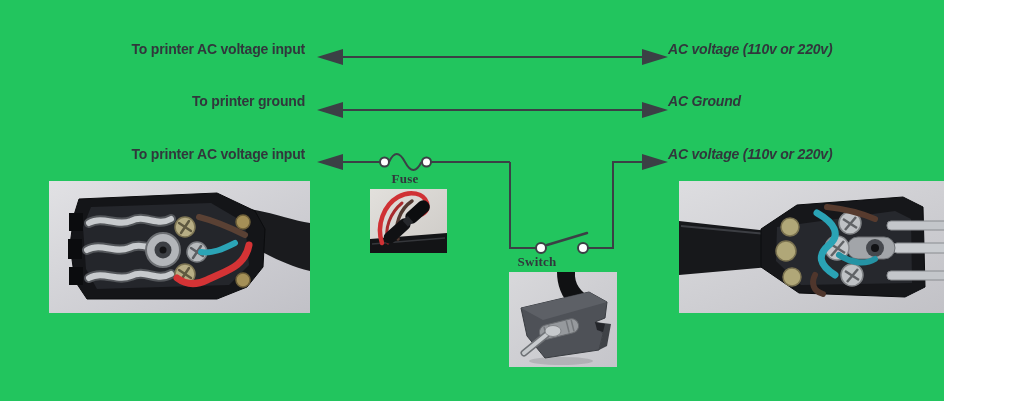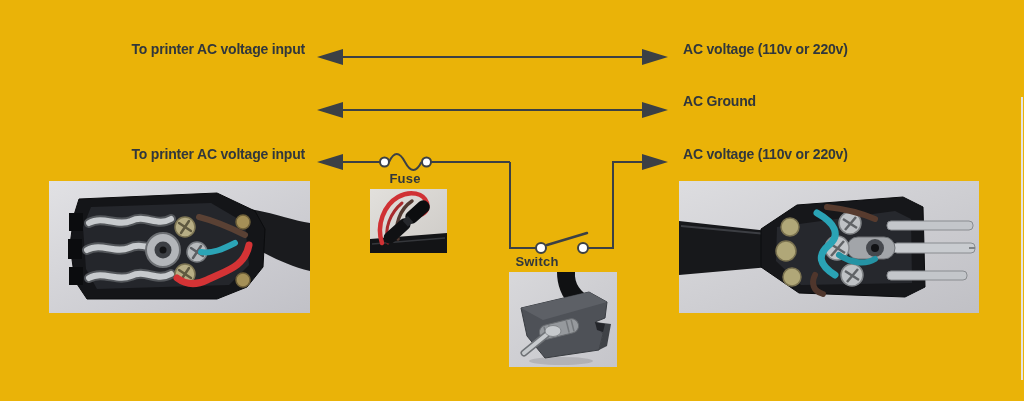--- a/index.html
+++ b/index.html
@@ -1,27 +1,27 @@
 <!DOCTYPE html>
 <html style="--line-color: #3b4045; --text-color: #31373c;"><head>
 <meta charset="utf-8">
 <style>
   html,body{margin:0;padding:0;}
   body{font-family:"Liberation Sans",sans-serif;background:#fff;}
-  .canvas{position:relative;width:1024px;height:401px;background:#eab308;overflow:hidden;}
+  .canvas{position:relative;width:944px;height:401px;background:#22c55e;overflow:hidden;}
   .schematic{position:absolute;left:0;top:0;}
   .sline{stroke:var(--line-color,#3b4045);stroke-width:2;fill:none;}
   .slever{stroke:var(--line-color,#3b4045);stroke-width:2.5;fill:none;stroke-linecap:round;}
   .sfill{fill:var(--line-color,#3b4045);}
   .snode{fill:#ffffff;stroke:var(--line-color,#3b4045);stroke-width:2;}
   .lbl{position:absolute;font-weight:bold;font-size:14px;line-height:17px;
        color:var(--text-color,#31373c);white-space:nowrap;letter-spacing:-0.2px;}
   .lbl.left{left:0;width:305px;text-align:right;}
-  .lbl.right{left:683px;}
-  .lbl.small{font-size:13px;line-height:15px;text-align:center;letter-spacing:0.2px;}
+  .lbl.right{left:668px;font-style:italic;}
+  .lbl.small{font-size:13px;line-height:15px;text-align:center;letter-spacing:0.2px;font-family:Liberation Serif, serif;}
   .photo{position:absolute;display:block;}
   .edge-line{position:absolute;left:1021px;top:97px;width:2px;height:283px;background:#e4e4e6;}
 </style>
 </head>
 <body style="background: rgb(255, 255, 255);">
 
 <div class="canvas">
 
   <svg class="schematic" width="1024" height="401" viewBox="0 0 1024 401">
     <g>
@@ -49,20 +49,21 @@
         <line class="slever" x1="547" y1="245" x2="587" y2="233"></line>
         <circle class="snode" cx="583" cy="248" r="5"></circle>
       </g>
       <polyline class="sline" points="588,248 613,248 613,162 643,162"></polyline>
       <polygon class="sfill" points="668,162 642,154 642,170"></polygon>
     </g>
   </svg>
 
   <div class="lbl left" style="top:41px">To printer AC voltage input</div>
   <div class="lbl right" style="top:41px">AC voltage (110v or 220v)</div>
+  <div class="lbl left" style="top:93px">To printer ground</div>
   <div class="lbl right" style="top:93px">AC Ground</div>
   <div class="lbl left" style="top:146px">To printer AC voltage input</div>
   <div class="lbl right" style="top:146px">AC voltage (110v or 220v)</div>
   <div class="lbl small" style="left:375px;top:171px;width:60px">Fuse</div>
   <div class="lbl small" style="left:502px;top:254px;width:70px">Switch</div>
 
   <svg class="photo" style="left:49px;top:181px" width="261" height="132" viewBox="0 0 261 132">
     <defs>
       <linearGradient id="bgL" x1="0" y1="0" x2="1" y2="1">
         <stop offset="0" stop-color="#e1e1e4"></stop>

